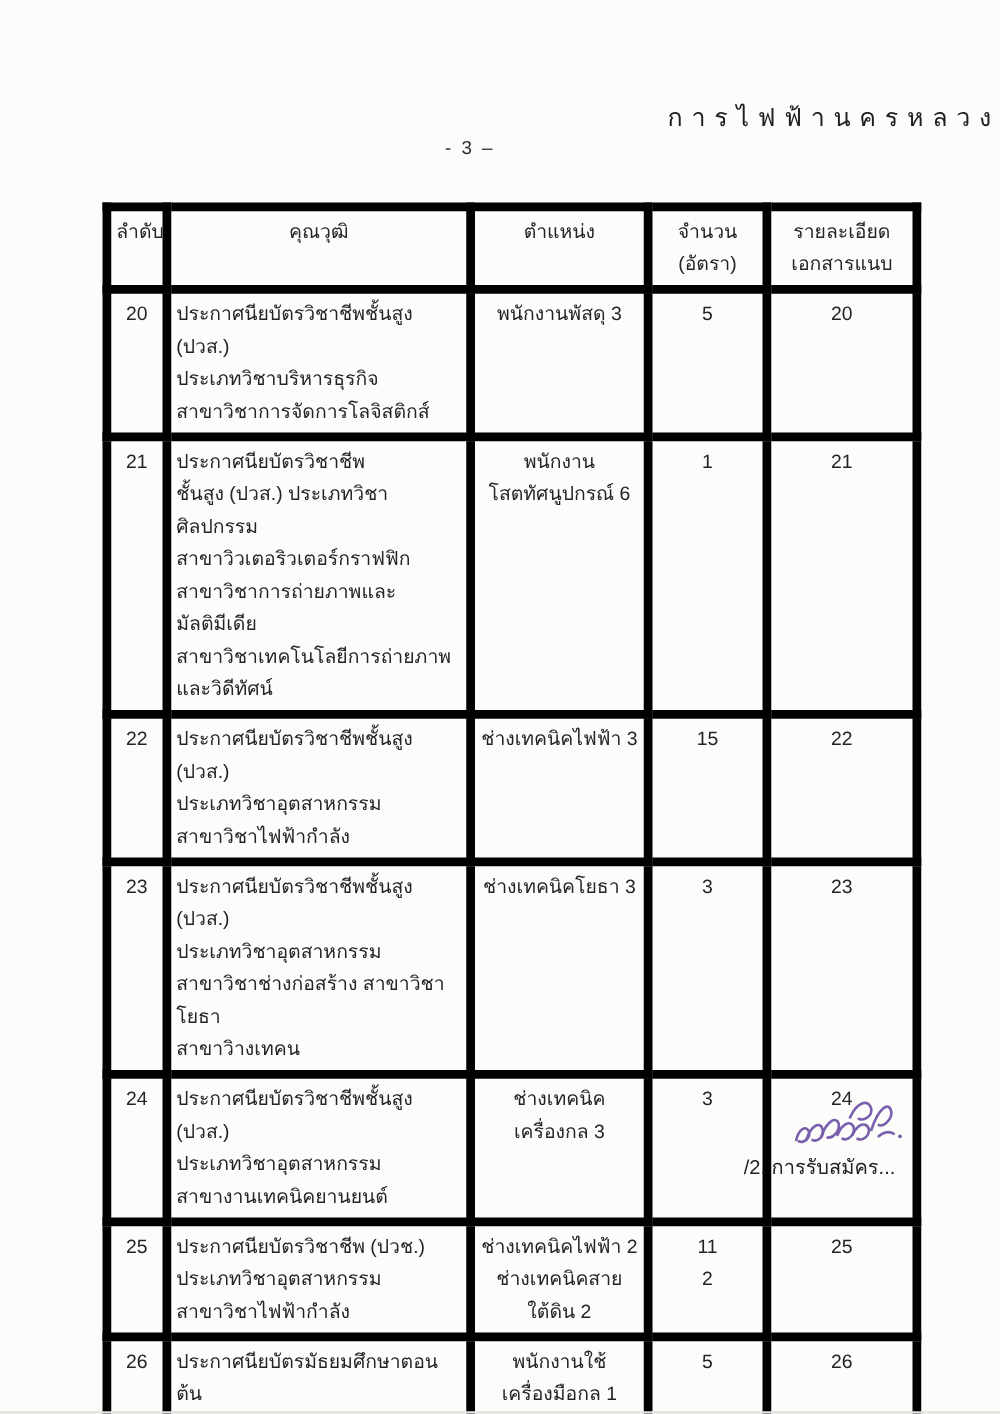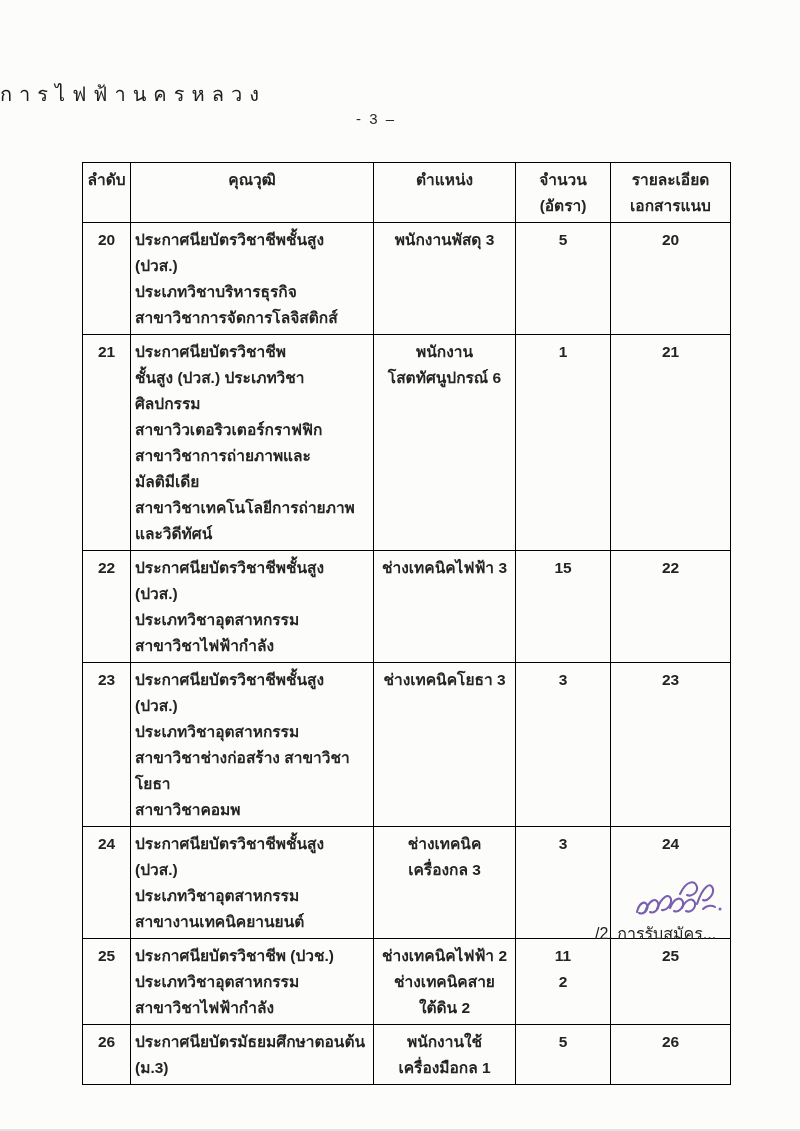--- a/index.html
+++ b/index.html
@@ -6,43 +6,43 @@
   body {
     width:800px; height:1131px;
     position:relative;
     background:#fcfcfa;
     font-family:"Liberation Sans", sans-serif;
     color:#262626;
     overflow:hidden;
   }
   .doc-title{
     position:absolute; top:78px; left:0; width:800px;
-    text-align:left;
+    text-align:right;
     font-size:20px;
     letter-spacing:7px;
     color:#1e1e1e;
   }
   .page-number{
     position:absolute; top:110px; left:0; width:752px;
     text-align:center;
     font-size:15px;
     letter-spacing:2px;
     color:#2b2b2b;
   }
   table.main{
     position:absolute; left:82px; top:162px; width:648px;
     border-collapse:collapse;
     table-layout:fixed;
     font-size:15.5px;
     color:#242424;
   }
   .main th, .main td{
-    border:1px solid #000000;
+    border:7px solid #000000;
     vertical-align:top;
-    font-weight:bold;
+    font-weight:normal;
     padding:4px 4px 3px 4px;
     line-height:26px;
     overflow:hidden;
   }
   .w-no{width:48px}.w-qual{width:243px}.w-pos{width:142px}.w-qty{width:95px}.w-att{width:120px}
   .main thead tr{ height:60px; }
   .main th{ text-align:center; }
   .c-no, .c-pos, .c-qty, .c-att{ text-align:center; }
   .c-qual{ text-align:left; padding-left:13px; }
   .signature-wrap{
@@ -153,21 +153,21 @@
           </td>
         </tr>
         <tr style="height: 110px;">
           <td class="c-no">
             <div>23</div>
           </td>
           <td class="c-qual">
             <div>ประกาศนียบัตรวิชาชีพชั้นสูง (ปวส.)</div>
             <div>ประเภทวิชาอุตสาหกรรม</div>
             <div>สาขาวิชาช่างก่อสร้าง สาขาวิชาโยธา</div>
-            <div>สาขาวิชาคอมพ</div>
+            <div>สาขาวิางเทคน</div>
           </td>
           <td class="c-pos">
             <div>ช่างเทคนิคโยธา 3</div>
           </td>
           <td class="c-qty">
             <div>3</div>
           </td>
           <td class="c-att">
             <div>23</div>
           </td>

